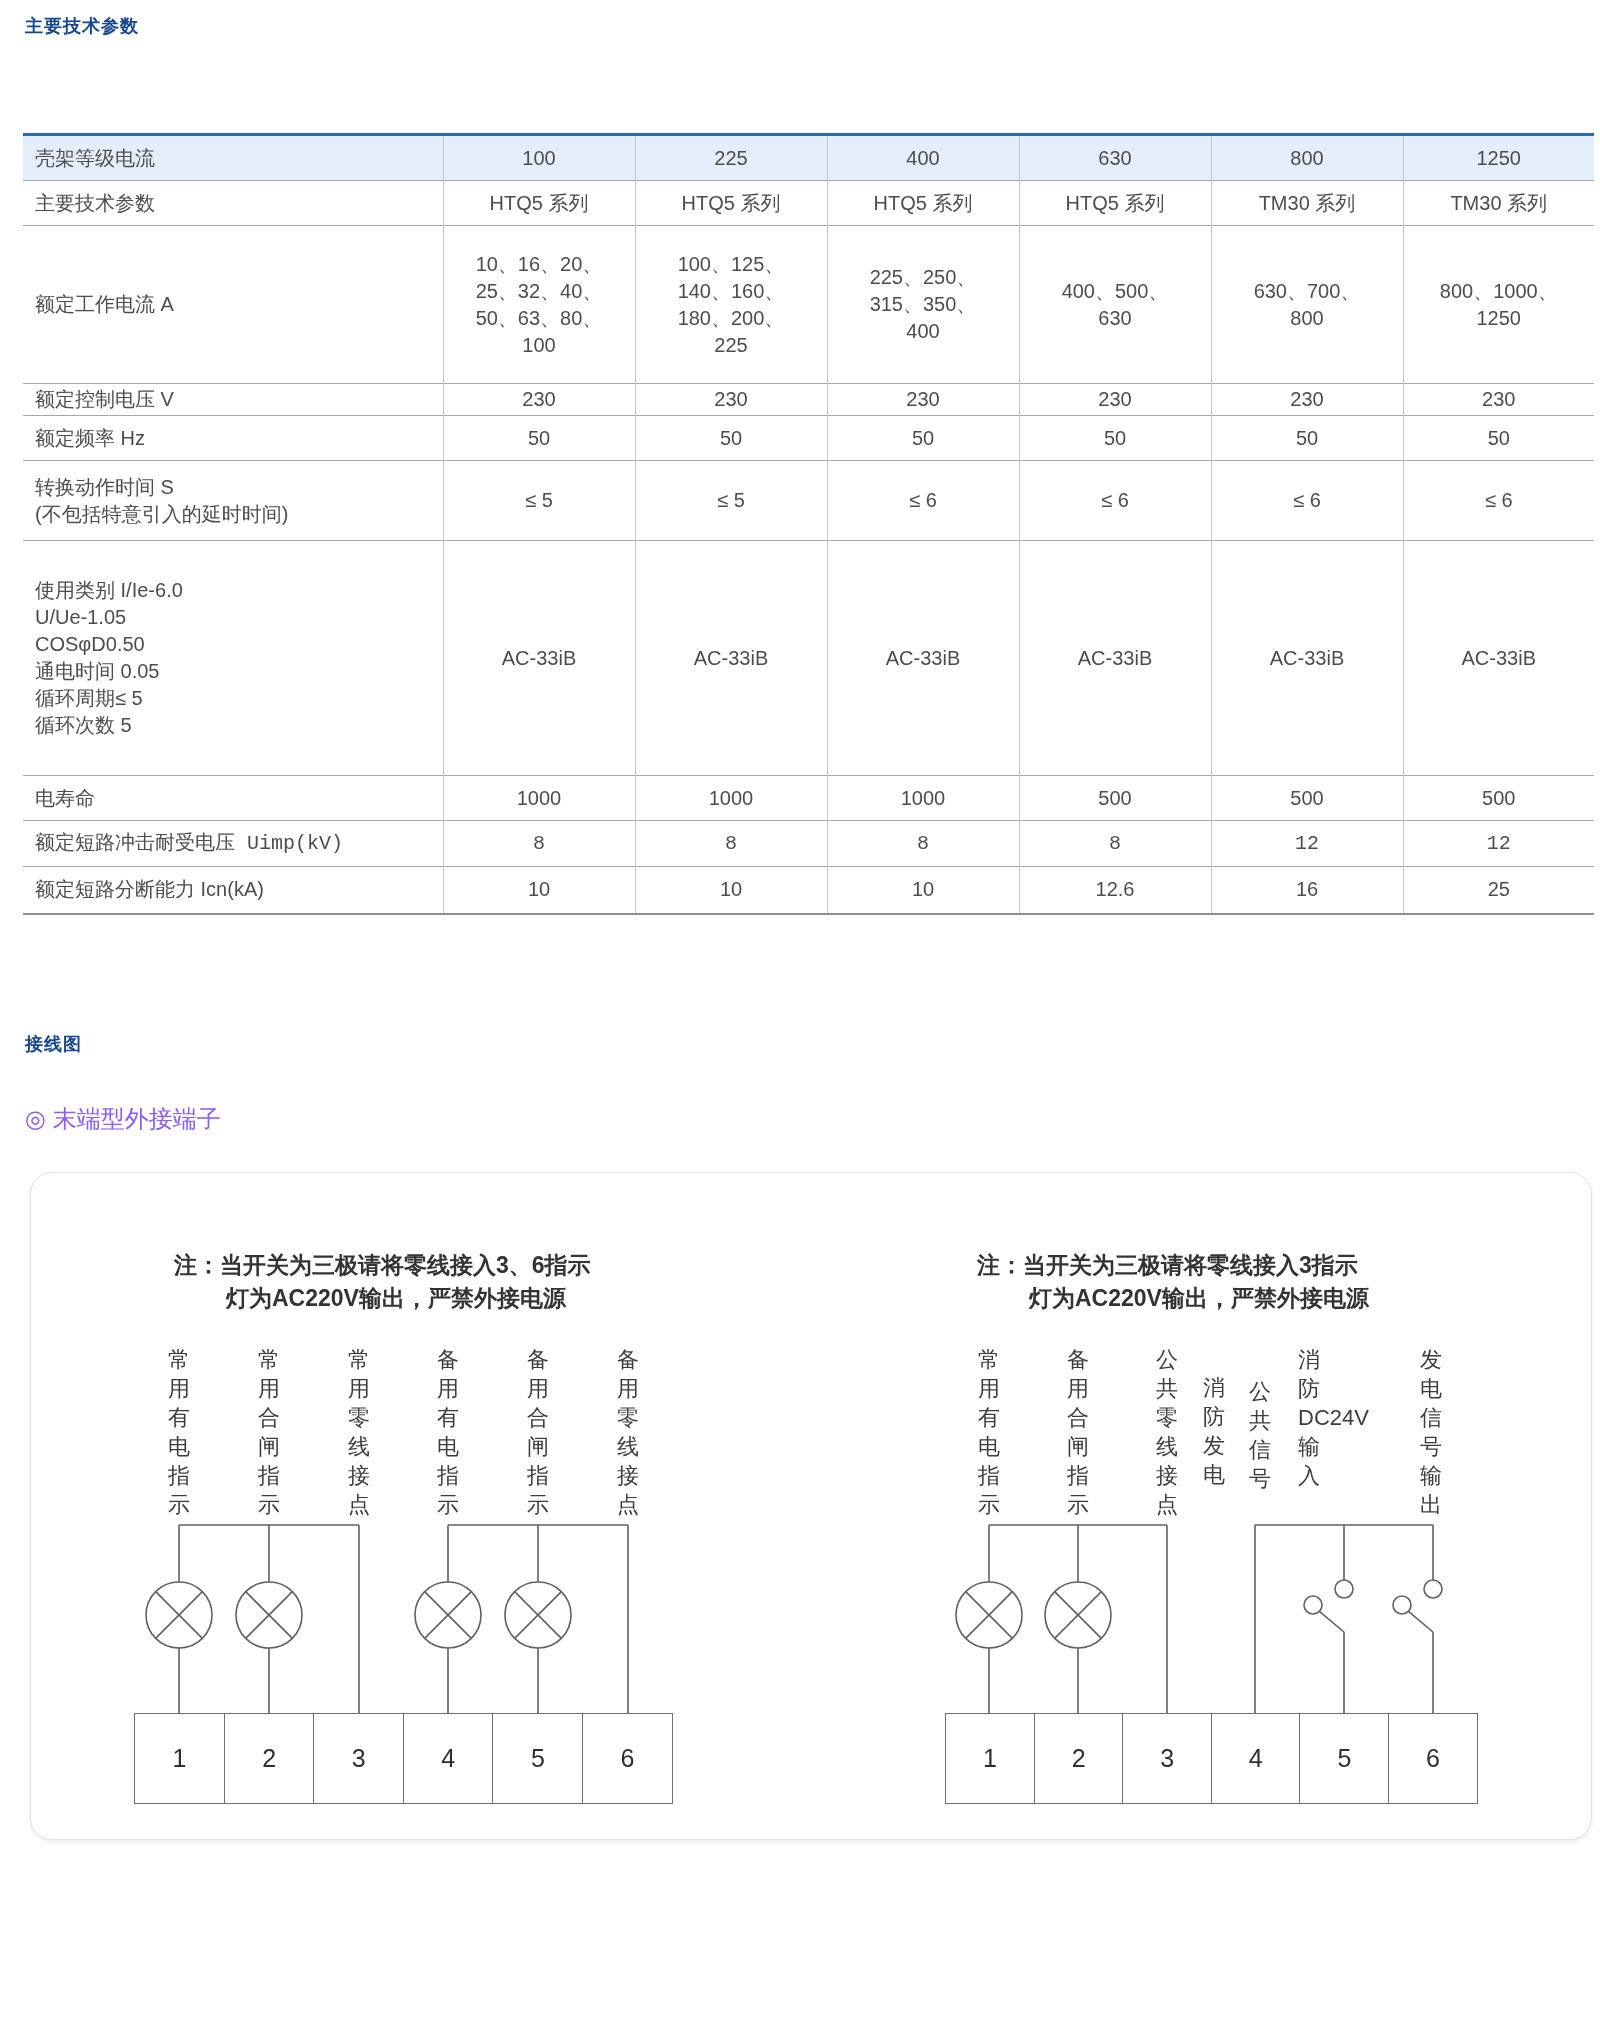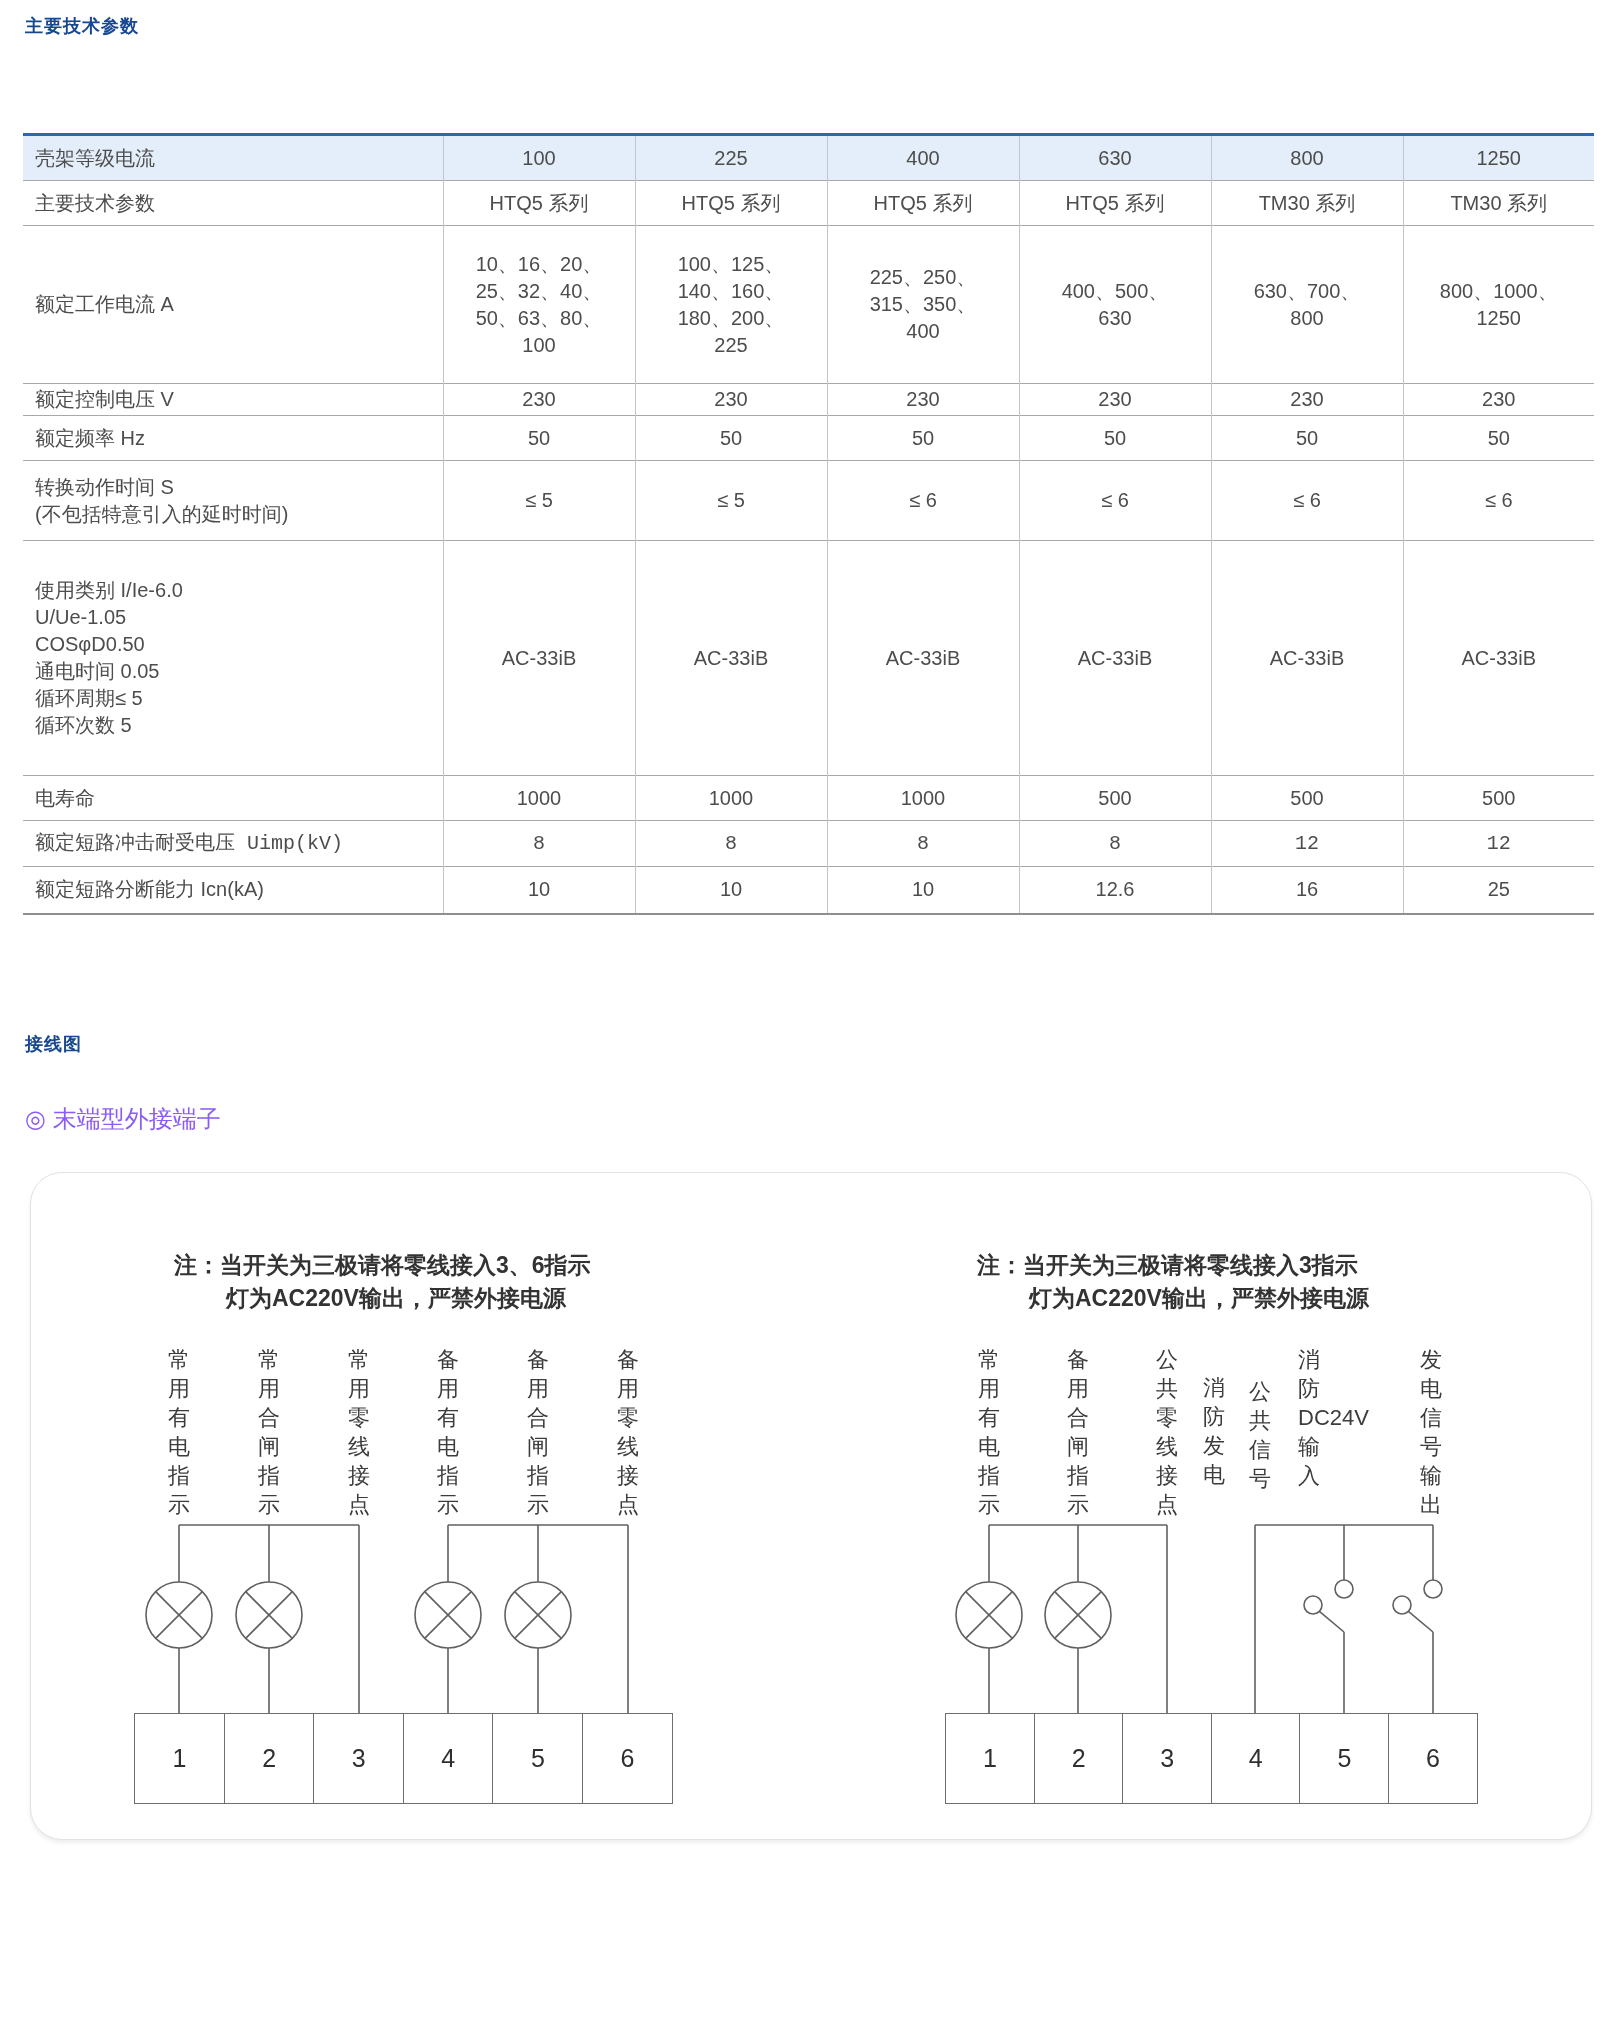--- a/index.html
+++ b/index.html
@@ -27,21 +27,21 @@
     vertical-align:middle;white-space:pre-line;line-height:27px;
     border-left:1px solid #c6c6c6;text-align:center;padding:2px 4px;
   }
   table.spec td.rowlabel{
     border-left:none;text-align:left;padding-left:12px;
   }
   table.spec tr.hdr{background:#e4eefa;}
   
   .panel{
     position:absolute;left:30px;top:1172px;width:1560px;height:666px;
-    border:1px solid #e2e2e2;border-radius:32px;background:#fff;
+    border:1px solid #e2e2e2;border-radius:22px;background:#fff;
     box-shadow:0 3px 4px rgba(0,0,0,0.07);
   }
   .panel .note{
     position:absolute;top:76px;font-size:23px;line-height:33px;
     color:#333;font-weight:600;white-space:nowrap;
   }
   .panel .note .l2{margin-left:52px;}
   .vlabel{
     position:absolute;font-size:22px;color:#3c3c3c;white-space:nowrap;
   }

